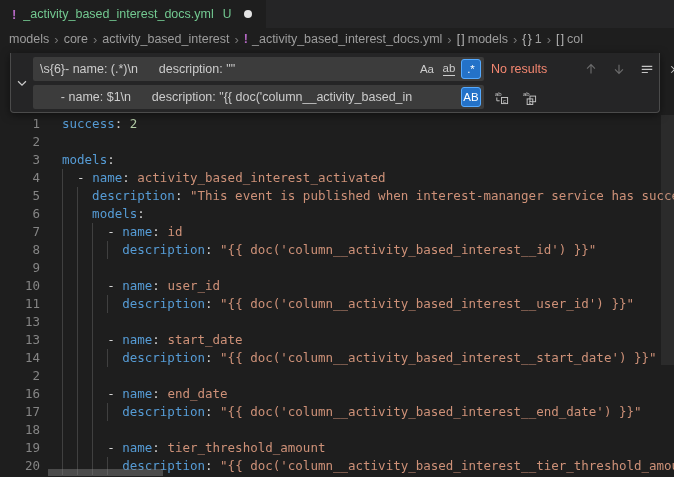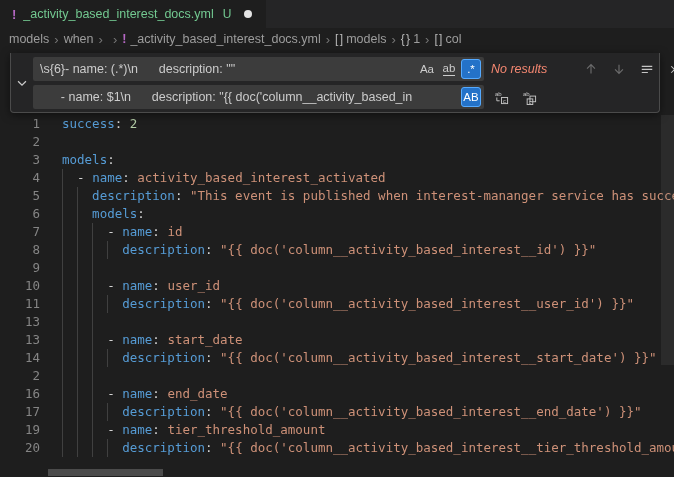--- a/index.html
+++ b/index.html
@@ -60,21 +60,21 @@
     border-radius:2px;
   }
   .input-wrap input.rep { padding-right:30px; }
   .opts { position:absolute; right:3px; top:2px; display:flex; gap:2px; }
   .opt {
     width:20px; height:20px; display:flex; align-items:center; justify-content:center;
     color:#cccccc; font-size:11.5px; border-radius:3px; cursor:pointer; border:1px solid transparent;text-align:center;
   }
   .opt.ww span { border-bottom:1px solid #cccccc; padding-bottom:1px; }
   .opt.active { background:#2472c8; border:1px solid #55aaff; color:#ffffff; }
-  .status { color:#f48771; font-size:12.5px; width:82px; flex:none;font-style:italic; }
+  .status { color:#f48771; font-size:12.5px; width:82px; flex:none; }
   .icobtn { width:21px; height:21px; display:flex; align-items:center; justify-content:center;
             border-radius:3px; cursor:pointer; }
   .icobtn.disabled { opacity:0.42; cursor:default; }
 </style>
 </head>
 <body>
 
 <div class="window">
 
   <div class="tabbar">
@@ -85,23 +85,26 @@
       <span class="mod-dot"></span>
     </div>
   </div>
 
   <div class="breadcrumb" id="breadcrumb">
       <span class="bc-item">
         <span>models</span>
       </span>
       <span class="bc-sep">›</span>
       <span class="bc-item">
-        <span>when</span>
-      </span>
-      <span class="bc-sep">›</span>
+        <span>core</span>
+      </span>
+      <span class="bc-sep">›</span>
+      <span class="bc-item">
+        <span>activity_based_interest</span>
+      </span>
       <span class="bc-sep">›</span>
       <span class="bc-item">
         <span class="bc-ico yaml">!</span>
         <span>_activity_based_interest_docs.yml</span>
       </span>
       <span class="bc-sep">›</span>
       <span class="bc-item">
         <span class="bc-ico array">[ ]</span>
         <span>models</span>
       </span>
@@ -128,20 +131,21 @@
       <div class="crow"><span class="ln">8</span><div class="lc"><span class="guide" style="left: calc(0ch + 22px);"></span><span class="guide" style="left: calc(2ch + 22px);"></span><span class="guide" style="left: calc(4ch + 22px);"></span><span class="guide" style="left: calc(6ch + 22px);"></span><span class="tok-w">        </span><span class="tok-k">description</span><span class="tok-p">: </span><span class="tok-s">"{{ doc('column__activity_based_interest__id') }}"</span></div></div>
       <div class="crow"><span class="ln">9</span><div class="lc"><span class="guide" style="left: calc(0ch + 22px);"></span><span class="guide" style="left: calc(2ch + 22px);"></span><span class="guide" style="left: calc(4ch + 22px);"></span></div></div>
       <div class="crow"><span class="ln">10</span><div class="lc"><span class="guide" style="left: calc(0ch + 22px);"></span><span class="guide" style="left: calc(2ch + 22px);"></span><span class="guide" style="left: calc(4ch + 22px);"></span><span class="tok-w">      </span><span class="tok-p">- </span><span class="tok-k">name</span><span class="tok-p">: </span><span class="tok-s">user_id</span></div></div>
       <div class="crow"><span class="ln">11</span><div class="lc"><span class="guide" style="left: calc(0ch + 22px);"></span><span class="guide" style="left: calc(2ch + 22px);"></span><span class="guide" style="left: calc(4ch + 22px);"></span><span class="guide" style="left: calc(6ch + 22px);"></span><span class="tok-w">        </span><span class="tok-k">description</span><span class="tok-p">: </span><span class="tok-s">"{{ doc('column__activity_based_interest__user_id') }}"</span></div></div>
       <div class="crow"><span class="ln">13</span><div class="lc"><span class="guide" style="left: calc(0ch + 22px);"></span><span class="guide" style="left: calc(2ch + 22px);"></span><span class="guide" style="left: calc(4ch + 22px);"></span></div></div>
       <div class="crow"><span class="ln">13</span><div class="lc"><span class="guide" style="left: calc(0ch + 22px);"></span><span class="guide" style="left: calc(2ch + 22px);"></span><span class="guide" style="left: calc(4ch + 22px);"></span><span class="tok-w">      </span><span class="tok-p">- </span><span class="tok-k">name</span><span class="tok-p">: </span><span class="tok-s">start_date</span></div></div>
       <div class="crow"><span class="ln">14</span><div class="lc"><span class="guide" style="left: calc(0ch + 22px);"></span><span class="guide" style="left: calc(2ch + 22px);"></span><span class="guide" style="left: calc(4ch + 22px);"></span><span class="guide" style="left: calc(6ch + 22px);"></span><span class="tok-w">        </span><span class="tok-k">description</span><span class="tok-p">: </span><span class="tok-s">"{{ doc('column__activity_based_interest__start_date') }}"</span></div></div>
       <div class="crow"><span class="ln">2</span><div class="lc"><span class="guide" style="left: calc(0ch + 22px);"></span><span class="guide" style="left: calc(2ch + 22px);"></span><span class="guide" style="left: calc(4ch + 22px);"></span></div></div>
       <div class="crow"><span class="ln">16</span><div class="lc"><span class="guide" style="left: calc(0ch + 22px);"></span><span class="guide" style="left: calc(2ch + 22px);"></span><span class="guide" style="left: calc(4ch + 22px);"></span><span class="tok-w">      </span><span class="tok-p">- </span><span class="tok-k">name</span><span class="tok-p">: </span><span class="tok-s">end_date</span></div></div>
       <div class="crow"><span class="ln">17</span><div class="lc"><span class="guide" style="left: calc(0ch + 22px);"></span><span class="guide" style="left: calc(2ch + 22px);"></span><span class="guide" style="left: calc(4ch + 22px);"></span><span class="guide" style="left: calc(6ch + 22px);"></span><span class="tok-w">        </span><span class="tok-k">description</span><span class="tok-p">: </span><span class="tok-s">"{{ doc('column__activity_based_interest__end_date') }}"</span></div></div>
+      <div class="crow"><span class="ln">18</span><div class="lc"><span class="guide" style="left: calc(0ch + 22px);"></span><span class="guide" style="left: calc(2ch + 22px);"></span><span class="guide" style="left: calc(4ch + 22px);"></span></div></div>
       <div class="crow"><span class="ln">19</span><div class="lc"><span class="guide" style="left: calc(0ch + 22px);"></span><span class="guide" style="left: calc(2ch + 22px);"></span><span class="guide" style="left: calc(4ch + 22px);"></span><span class="tok-w">      </span><span class="tok-p">- </span><span class="tok-k">name</span><span class="tok-p">: </span><span class="tok-s">tier_threshold_amount</span></div></div>
       <div class="crow"><span class="ln">20</span><div class="lc"><span class="guide" style="left: calc(0ch + 22px);"></span><span class="guide" style="left: calc(2ch + 22px);"></span><span class="guide" style="left: calc(4ch + 22px);"></span><span class="guide" style="left: calc(6ch + 22px);"></span><span class="tok-w">        </span><span class="tok-k">description</span><span class="tok-p">: </span><span class="tok-s">"{{ doc('column__activity_based_interest__tier_threshold_amount</span></div></div>
     </div>
   <div class="hscroll"></div>
   <div class="vscroll"></div>
 
   <div class="findw">
     <div class="fw-toggle">
       <svg width="14" height="14" viewBox="0 0 16 16">
           <path d="M3.5 6l4.5 4.5L12.5 6" stroke="#cccccc" fill="none" stroke-width="1.4"></path>

